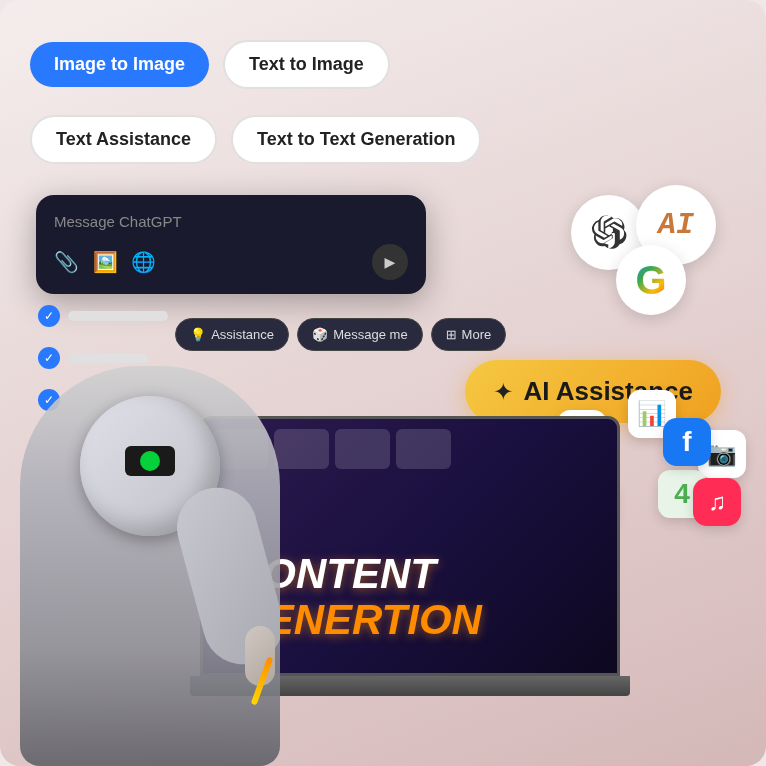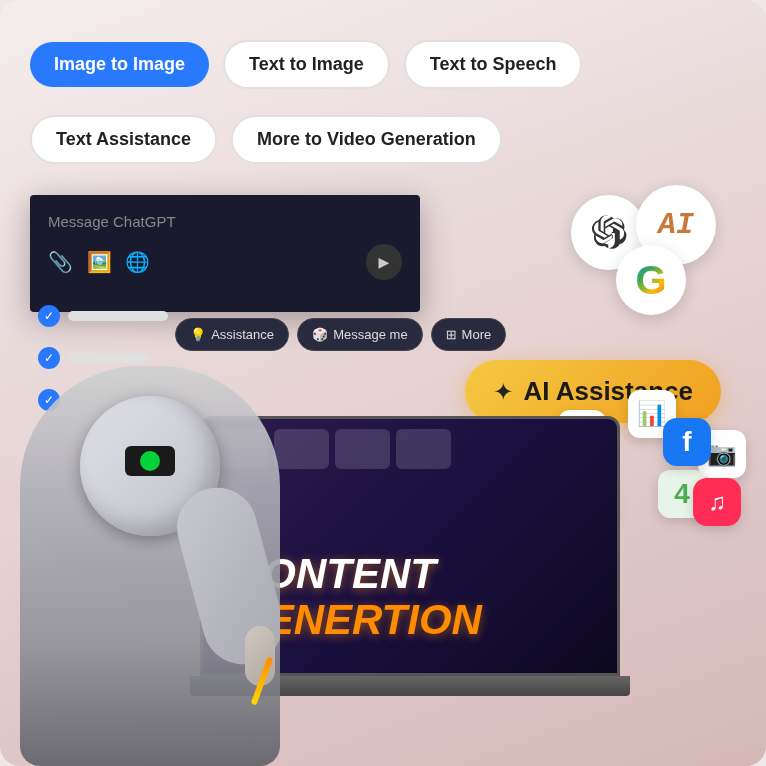--- a/index.html
+++ b/index.html
@@ -58,25 +58,25 @@
     .pill-inactive {
       background: #fff;
       color: #222;
       border: 2px solid #e0e0e0;
     }
 
     
     .chat-panel {
       position: absolute;
       top: 195px;
-      left: 30px;
+      left: 36px;
       width: 390px;
       background: #1a1a2e;
-      border-radius: 4px;
-      padding: 18px 18px 32px;
+      border-radius: 18px;
+      padding: 18px 18px 14px;
       box-shadow: 0 8px 32px rgba(0,0,0,0.3);
     }
 
     .chat-placeholder {
       color: #888;
       font-size: 15px;
       margin-bottom: 14px;
     }
 
     .chat-icons-row {
@@ -301,26 +301,25 @@
     }
   </style>
 </head>
 <body>
 
 <div class="container">
 
   <div class="pills-row1">
     <button class="pill pill-active">Image to Image</button>
     <button class="pill pill-inactive">Text to Image</button>
-    <button class="pill pill-inactive">Text to Speech</button>
   </div>
 
   <div class="pills-row2">
     <button class="pill pill-inactive">Text Assistance</button>
-    <button class="pill pill-inactive">More to Video Generation</button>
+    <button class="pill pill-inactive">Text to Text Generation</button>
   </div>
 
   <div class="chat-panel">
     <div class="chat-placeholder">Message ChatGPT</div>
     <div class="chat-icons-row">
       <div class="chat-icons-left">
         <span class="chat-icon">📎</span>
         <span class="chat-icon">🖼️</span>
         <span class="chat-icon">🌐</span>
       </div>

